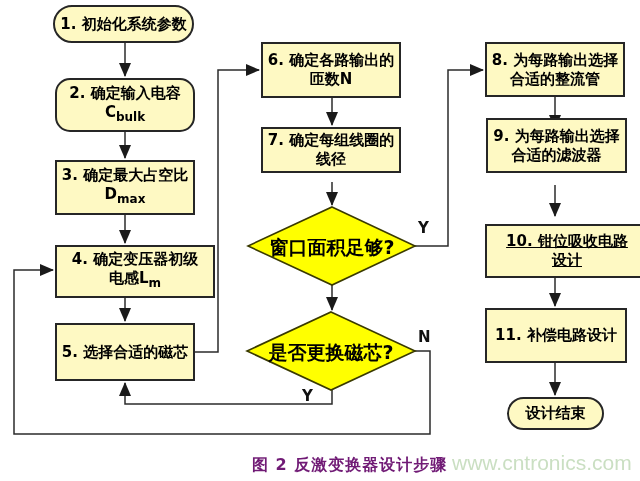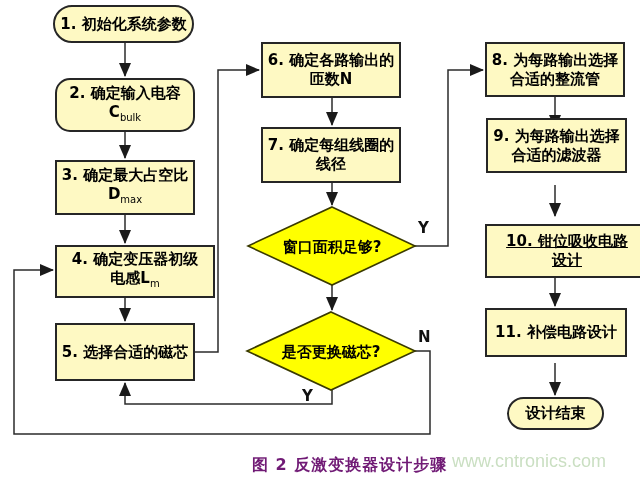--- a/index.html
+++ b/index.html
@@ -9,35 +9,35 @@
   }
   svg.wires{position:absolute;left:0;top:0;width:640px;height:481px;}
   .node{
     position:absolute;box-sizing:border-box;background:#fef9c3;
     border:2px solid #262626;display:flex;flex-direction:column;
     align-items:center;justify-content:center;text-align:center;
     font-weight:bold;font-size:15px;line-height:19px;
   }
   .stadium{border-radius:19px;}
   .end-stadium{border-radius:17px;border-width:2px;}
-  .node sub{font-size:10px;font-weight:normal;}
+  .node sub{font-size:12px;font-weight:bold;}
   .diamond-label{
-    position:absolute;text-align:center;font-weight:bold;font-size:15px;
+    position:absolute;text-align:center;font-weight:bold;font-size:19px;
     line-height:18px;color:#000;
   }
   .branch-label{
     position:absolute;font-weight:bold;font-size:15px;color:#111;
   }
   .caption{
     position:absolute;left:252px;top:455px;width:210px;
     font-weight:bold;font-size:16px;color:#701a75;letter-spacing:1px;white-space:nowrap;
   }
   .watermark{
     position:absolute;left:452px;top:451px;width:186px;
-    font-size:18px;color:#cadfc2;font-family:"Liberation Sans",sans-serif;white-space:nowrap;
+    font-size:21px;color:#cadfc2;font-family:"Liberation Sans",sans-serif;white-space:nowrap;
   }
 </style>
 </head>
 <body>
 
 <div class="stage">
 
   <svg class="wires" viewBox="0 0 640 481">
     <defs>
       <marker id="arrow" markerUnits="userSpaceOnUse" markerWidth="14" markerHeight="12" viewBox="0 0 14 12" refX="13" refY="6" orient="auto">
@@ -86,21 +86,21 @@
 
   <div class="node" style="left:55px;top:323px;width:140px;height:58px;">
     <div>5. 选择合适的磁芯</div>
   </div>
 
   <div class="node" style="left:261px;top:42px;width:140px;height:56px;">
     <div>6. 确定各路输出的</div>
     <div>匝数N</div>
   </div>
 
-  <div class="node" style="left:261px;top:127px;width:140px;height:56px;">
+  <div class="node" style="left:261px;top:127px;width:140px;height:46px;">
     <div>7. 确定每组线圈的</div>
     <div>线径</div>
   </div>
 
   <div class="diamond-label" style="left:252px;top:238px;width:160px;">窗口面积足够?</div>
 
   <div class="diamond-label" style="left:251px;top:343px;width:160px;">是否更换磁芯?</div>
 
   <div class="branch-label" style="left:418px;top:219px;">Y</div>
   <div class="branch-label" style="left:418px;top:328px;">N</div>
@@ -114,21 +114,21 @@
   <div class="node" style="left:486px;top:118px;width:141px;height:55px;">
     <div>9. 为每路输出选择</div>
     <div>合适的滤波器</div>
   </div>
 
   <div class="node" style="left:485px;top:224px;width:164px;height:54px;text-decoration:underline;">
     <div>10. 钳位吸收电路</div>
     <div>设计</div>
   </div>
 
-  <div class="node" style="left:485px;top:308px;width:142px;height:49px;">
+  <div class="node" style="left:485px;top:308px;width:142px;height:55px;">
     <div>11. 补偿电路设计</div>
   </div>
 
   <div class="node end-stadium" style="left:507px;top:397px;width:97px;height:33px;">
     <div>设计结束</div>
   </div>
 
   <div class="caption">图 2 反激变换器设计步骤</div>
   <div class="watermark">www.cntronics.com</div>
 

